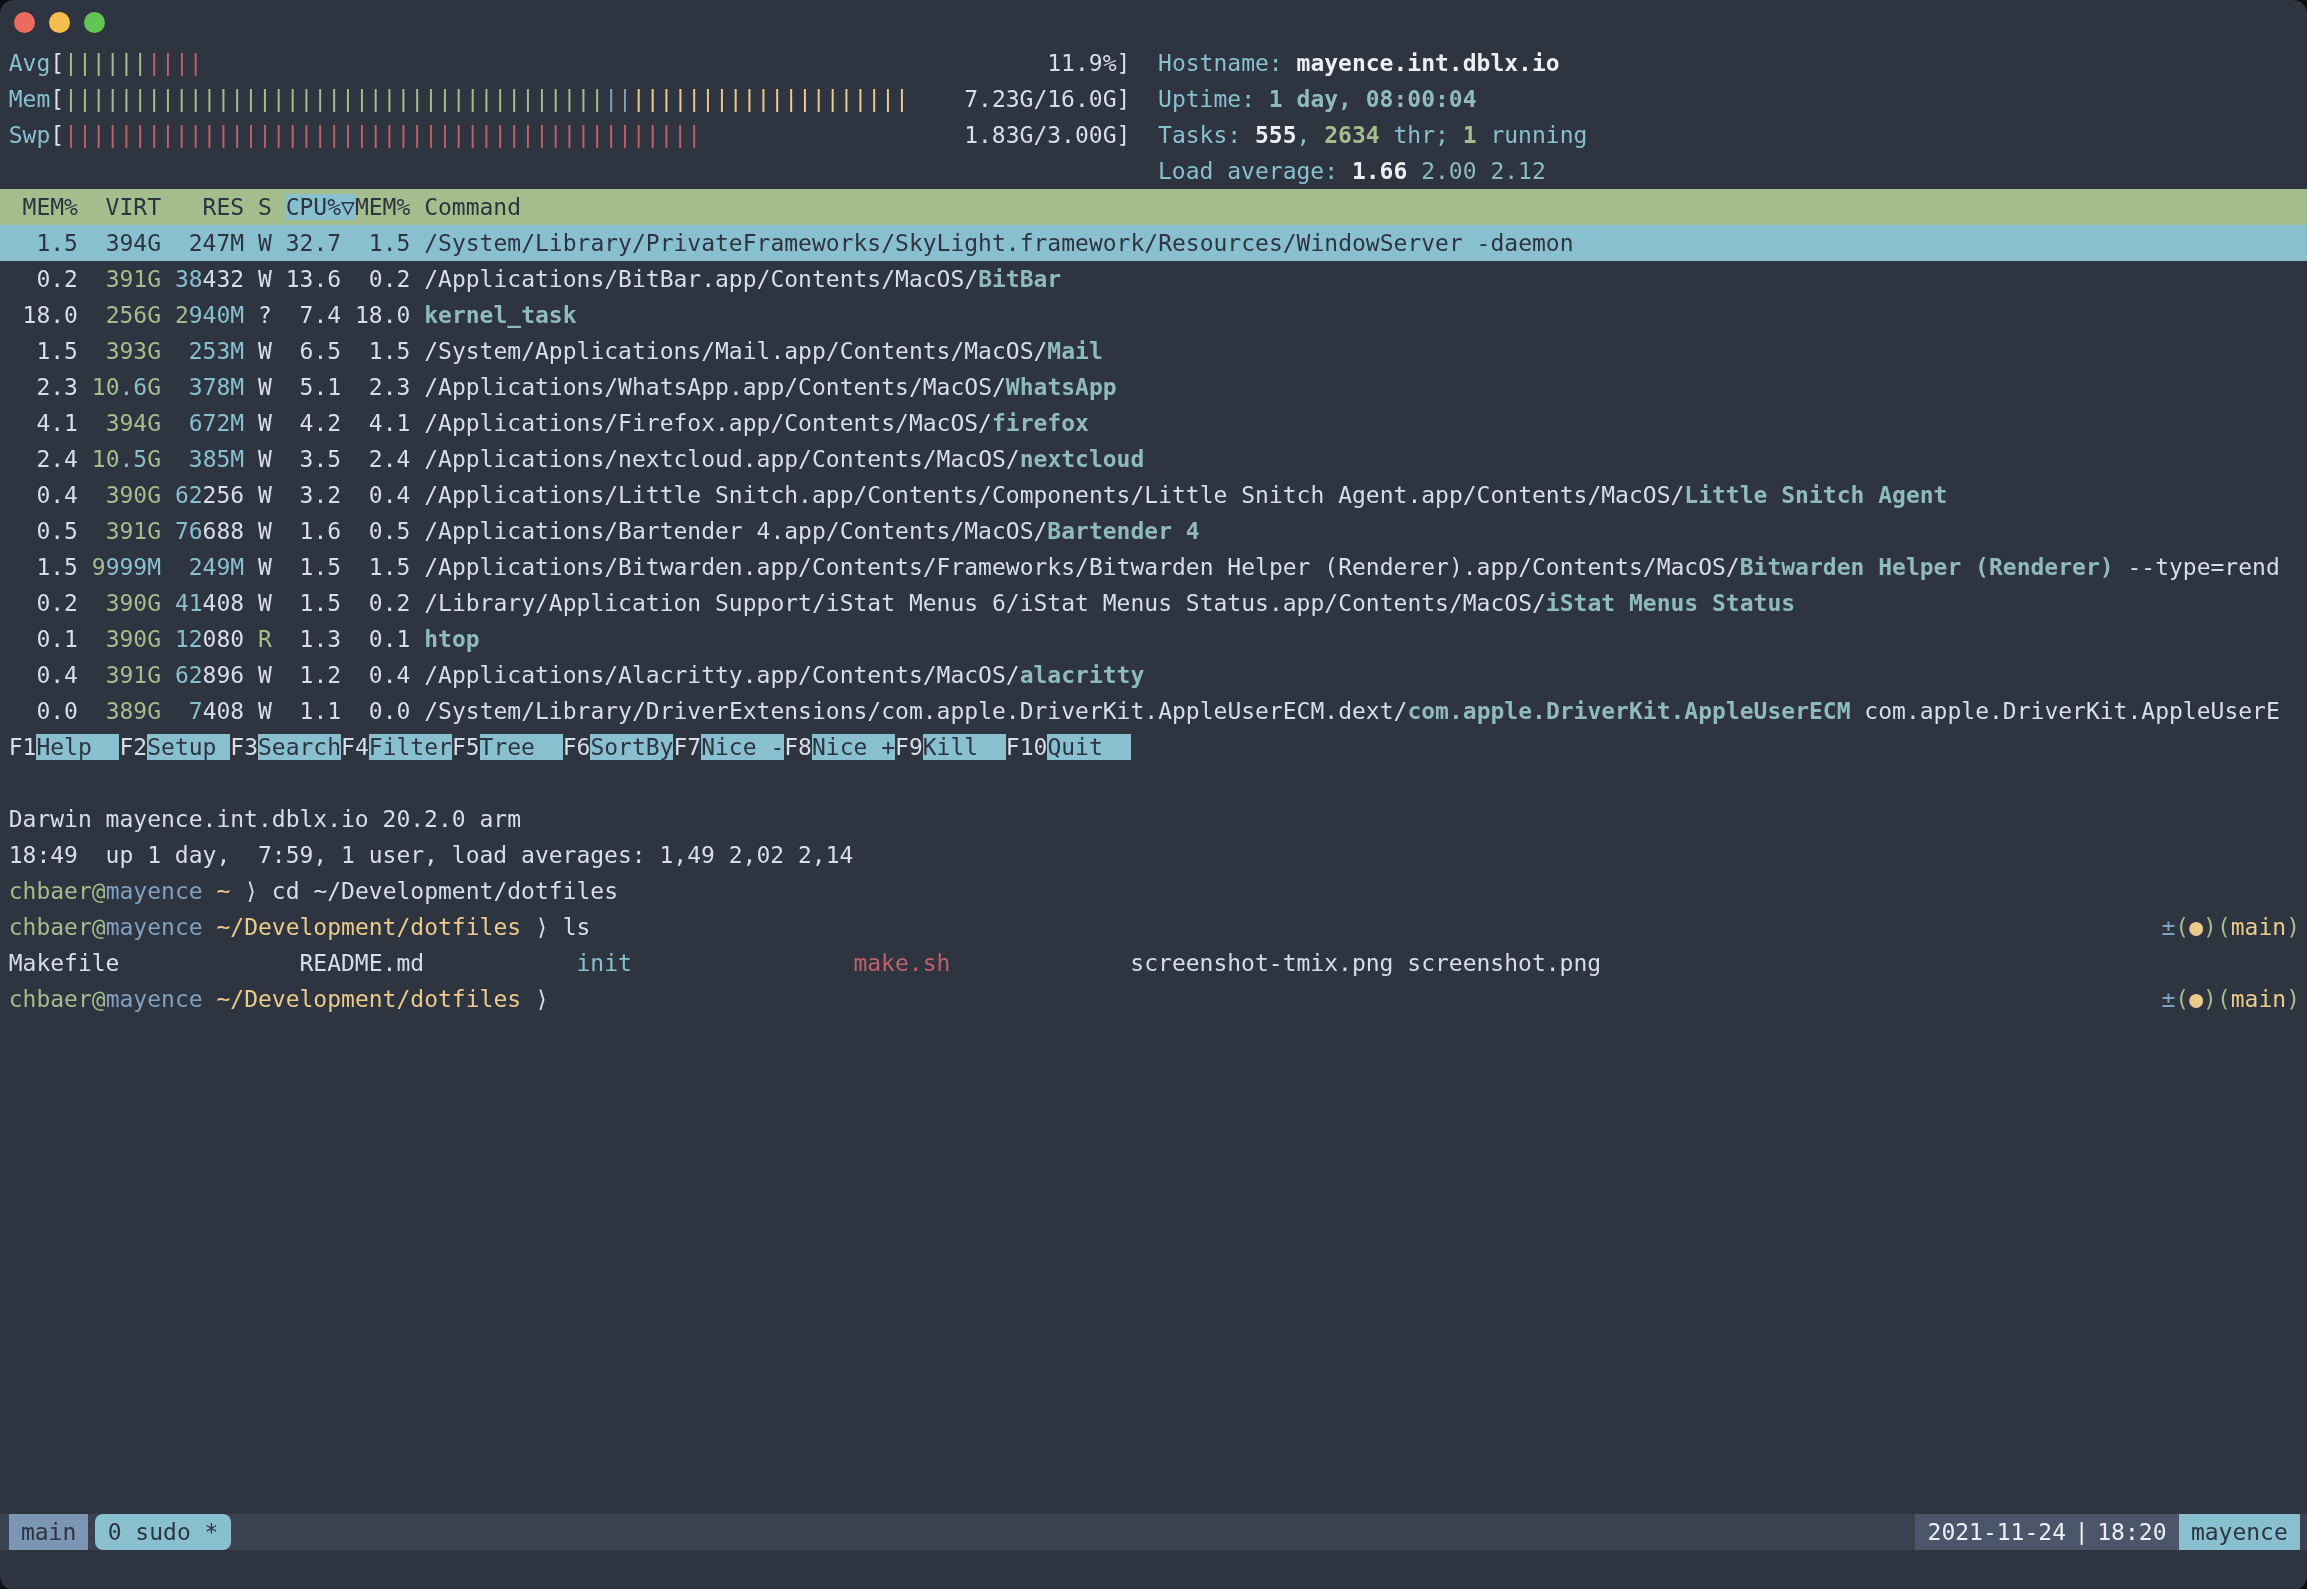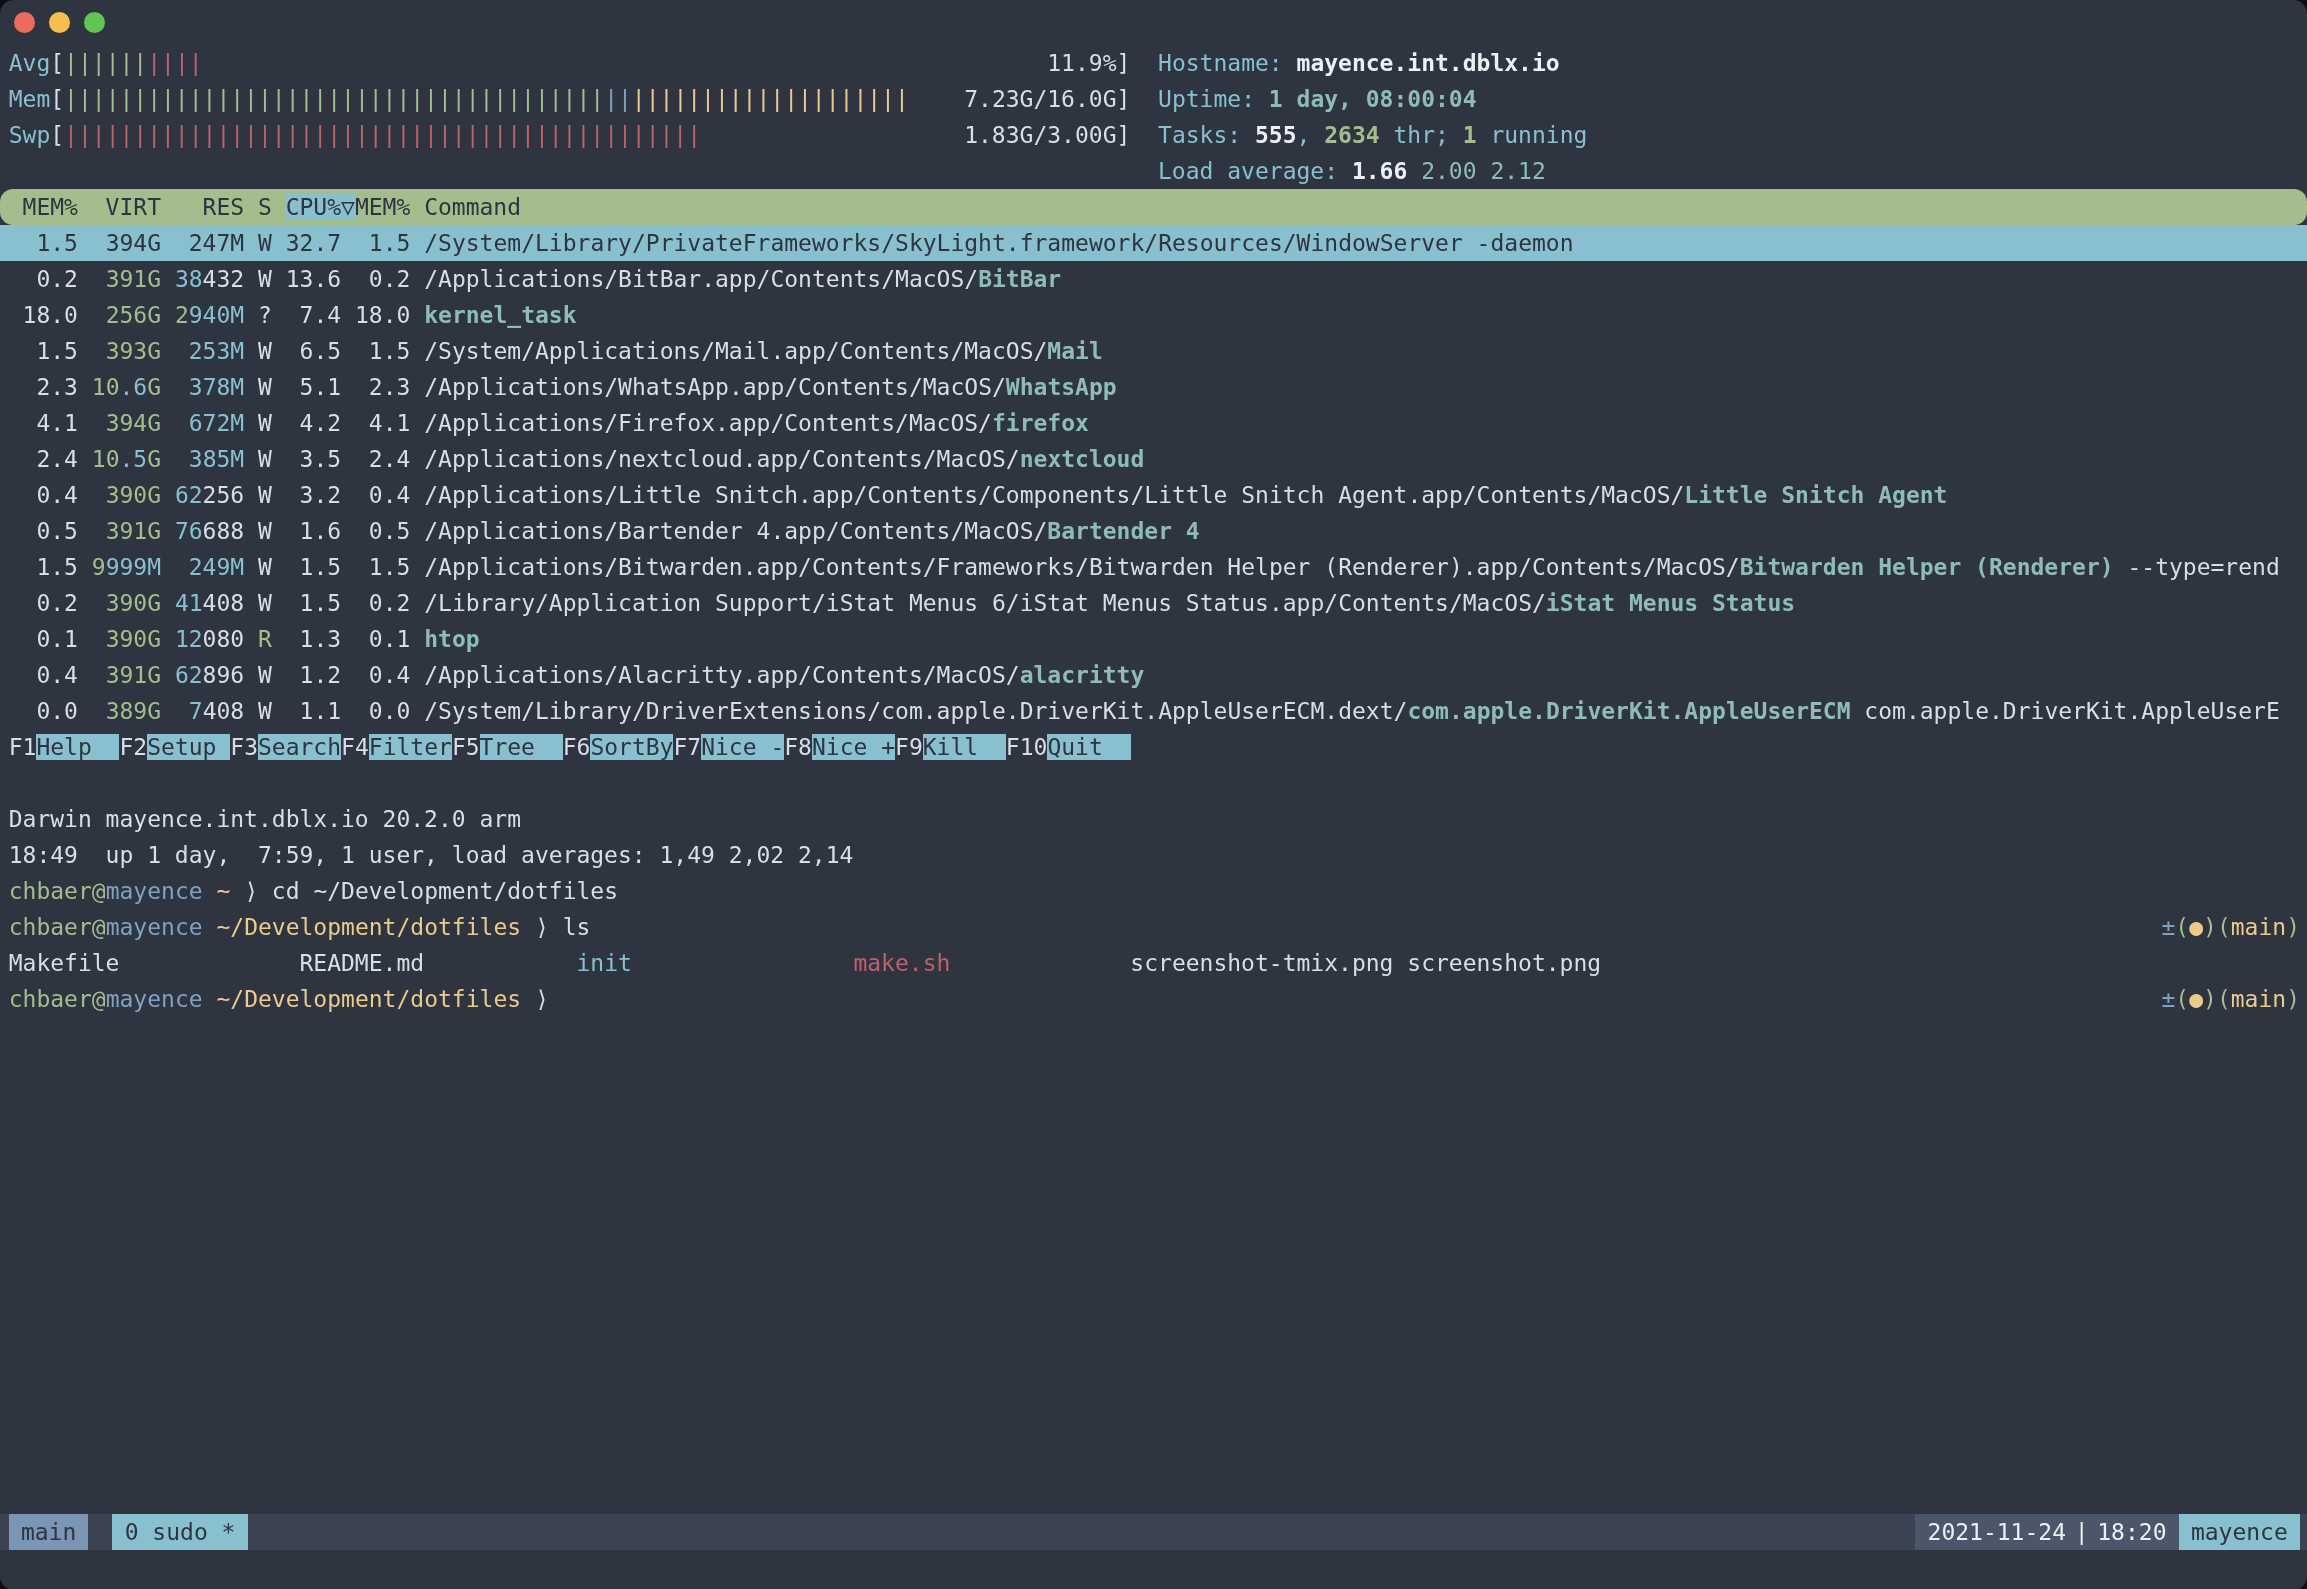--- a/index.html
+++ b/index.html
@@ -12,34 +12,34 @@
   .light{width:21px;height:21px;border-radius:50%;display:inline-block;margin-right:14px;}
   .l-red{background:var(--c-light_red);}
   .l-yellow{background:var(--c-light_yellow);}
   .l-green{background:var(--c-light_green);}
   .term{
     position:absolute;top:45px;left:0;right:0;
     font-size:23px;line-height:36px;color:var(--c-fg);
     white-space:pre;
   }
   .line{height:36px;padding-left:8.7px;position:relative;}
-  .line.hdr{background:var(--c-header_bg);color:var(--c-header_fg);border-radius:13px;}
+  .line.hdr{background:var(--c-header_bg);color:var(--c-header_fg);}
   .line.hdr .hsel{background:var(--c-header_sel_bg);}
   .line.sel{background:var(--c-sel_bg);}
   .line.sel span{color:var(--c-sel_fg) !important;}
   .flabel{background:var(--c-sel_bg);color:var(--c-sel_fg);}
   .git{position:absolute;right:7px;top:0;}
   .tmuxbar{
     position:absolute;left:0;right:0;bottom:40px;height:36px;
     background:var(--c-bar_bg);display:flex;align-items:stretch;
     font-size:23px;line-height:36px;white-space:pre;
   }
   .badge{padding:0 12.2px;}
   .b-session{background:var(--c-badge_session_bg);color:var(--c-badge_fg);margin-left:8.7px;}
-  .b-window{background:var(--c-badge_window_bg);color:var(--c-badge_fg);margin-left:24px;}
+  .b-window{background:var(--c-badge_window_bg);color:var(--c-badge_fg);margin-left:7px;border-radius:8px;}
   .b-date{background:var(--c-badge_date_bg);color:var(--c-bright);margin-left:auto;}
   .b-date .sep{margin:0 8.7px;}
   .b-host{background:var(--c-badge_window_bg);color:var(--c-badge_fg);margin-right:7px;}
 </style>
 </head>
 <body>
 
 <div class="window">
   <div class="titlebar">
     <span class="light l-red"></span>

